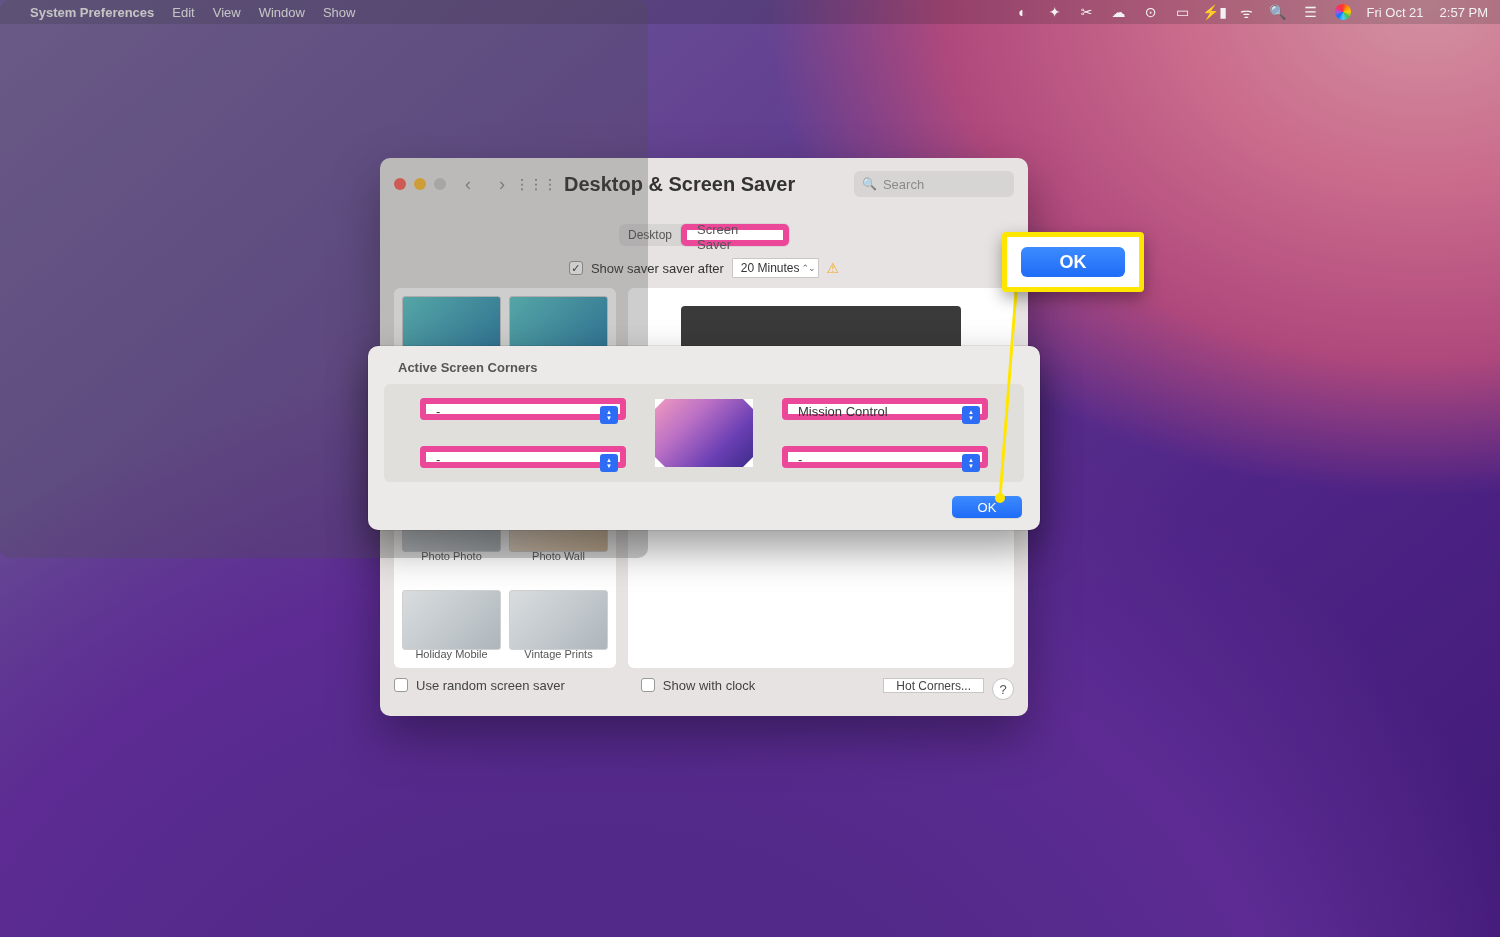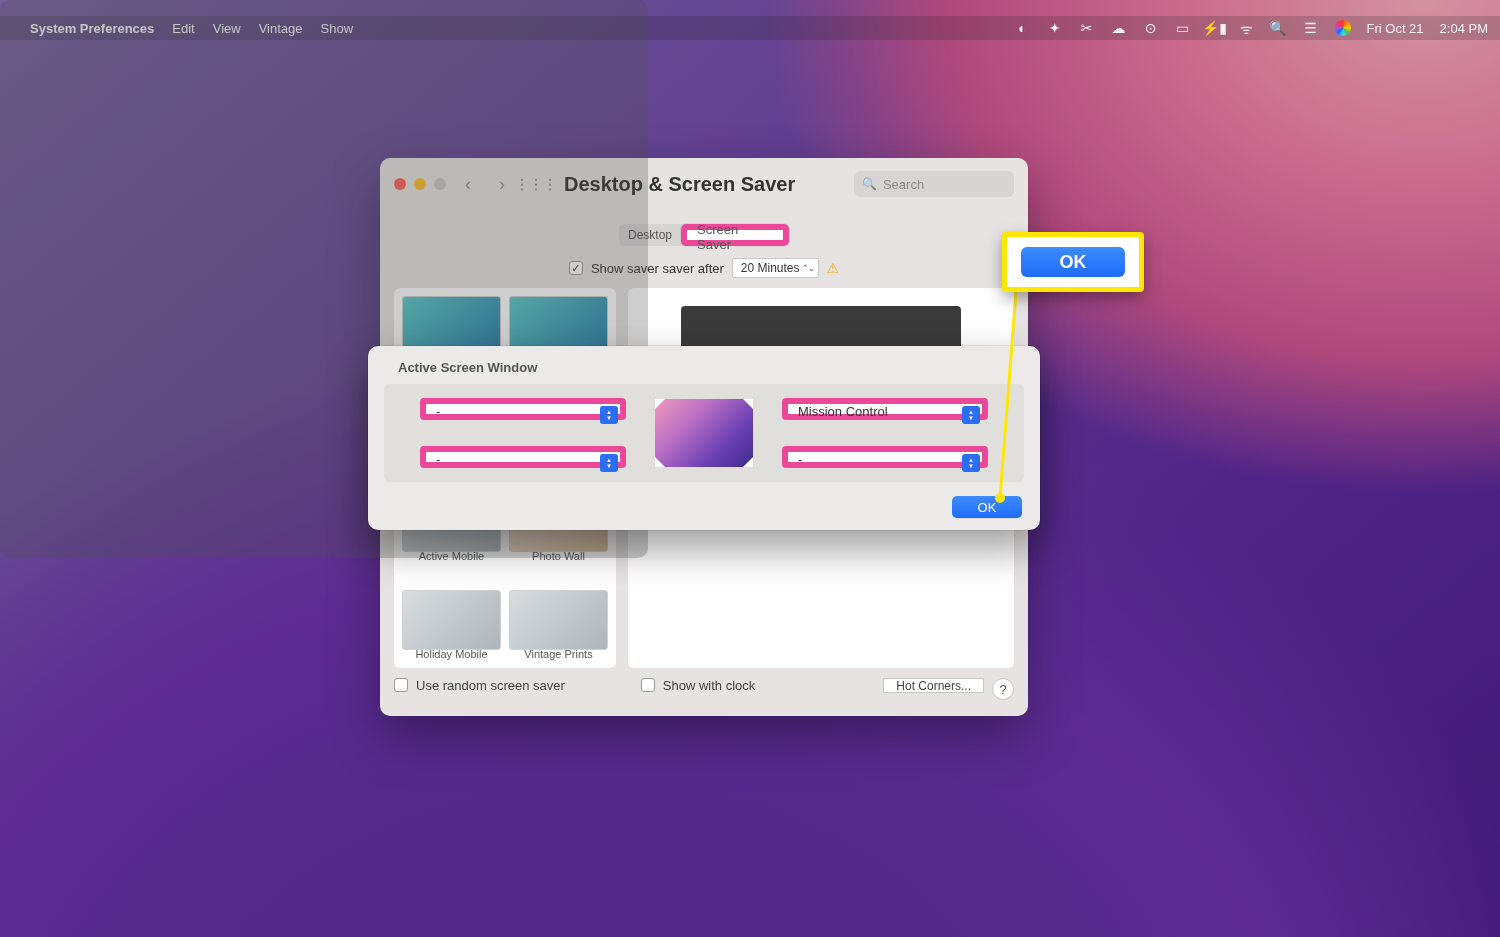--- a/index.html
+++ b/index.html
@@ -16,21 +16,21 @@
 
 
 .dim {
   position: absolute; inset: 0;
   background: rgba(0,0,0,0.12);
   pointer-events: none;
 }
 
 
 .menubar {
-  position: absolute; top: 16px; left: 0; right: 0; height: 24px;
+  position: absolute; top: 0; left: 0; right: 0; height: 24px;
   background: rgba(30,30,30,0.18);
   display: flex; align-items: center;
   color: #f2f2f2; font-size: 13px;
   padding: 0 12px;
   z-index: 100;
 }
 .menubar .left { display: flex; align-items: center; gap: 18px; }
 .menubar .right { margin-left: auto; display: flex; align-items: center; gap: 16px; }
 .menubar .apple { font-size: 15px; }
 .menubar .bold { font-weight: 600; }
@@ -121,37 +121,37 @@
 <body>
 
 <div class="desktop"></div>
 
 <div class="menubar">
   <div class="left">
     <span class="apple"></span>
     <span class="bold">System Preferences</span>
     <span>Edit</span>
     <span>View</span>
-    <span>Vintage</span>
+    <span>Window</span>
     <span>Show</span>
   </div>
   <div class="right">
     <span class="ico">◐</span>
     <span class="ico">✦</span>
     <span class="ico">✂</span>
     <span class="ico">☁</span>
     <span class="ico">⊙</span>
     <span class="ico">▭</span>
     <span class="ico">⚡▮</span>
     <span class="ico">ᯤ</span>
     <span class="ico">🔍</span>
     <span class="ico">☰</span>
     <span class="sircle"></span>
     <span>Fri Oct 21</span>
-    <span>2:04 PM</span>
+    <span>2:57 PM</span>
   </div>
 </div>
 
 <div class="dim"></div>
 
 <div class="prefwin">
   <div class="titlebar">
     <div class="traffic">
       <span class="r"></span>
       <span class="y"></span>
@@ -188,21 +188,21 @@
           <div class="t teal"></div>
         </div>
       <div class="item">
           <div class="t"></div>
         </div>
       <div class="item">
           <div class="t"></div>
         </div>
       <div class="item">
           <div class="t"></div>
-          <span class="cap">Active Mobile</span>
+          <span class="cap">Photo Photo</span>
         </div>
       <div class="item">
           <div class="t wall"></div>
           <span class="cap">Photo Wall</span>
         </div>
       <div class="item">
           <div class="t"></div>
           <span class="cap">Holiday Mobile</span>
         </div>
       <div class="item">
@@ -223,21 +223,21 @@
     <span>Show with clock</span>
     <span class="spacer"></span>
     <span class="btnsm">Hot Corners...</span>
     <span class="help">?</span>
   </div>
 </div>
 
 <div class="dim2" style="left:380px; top:158px; width:648px; height:558px; inset:auto; border-radius:10px;"></div>
 
 <div class="sheet">
-  <div class="title">Active Screen Window</div>
+  <div class="title">Active Screen Corners</div>
   <div class="body">
     <div style="position:absolute; left:36px; top:14px;">
       <div class="sel">
           <span>-</span>
           <span class="caret"></span>
         </div>
     </div>
     <div style="position:absolute; right:36px; top:14px;">
       <div class="sel">
           <span>Mission Control</span>

